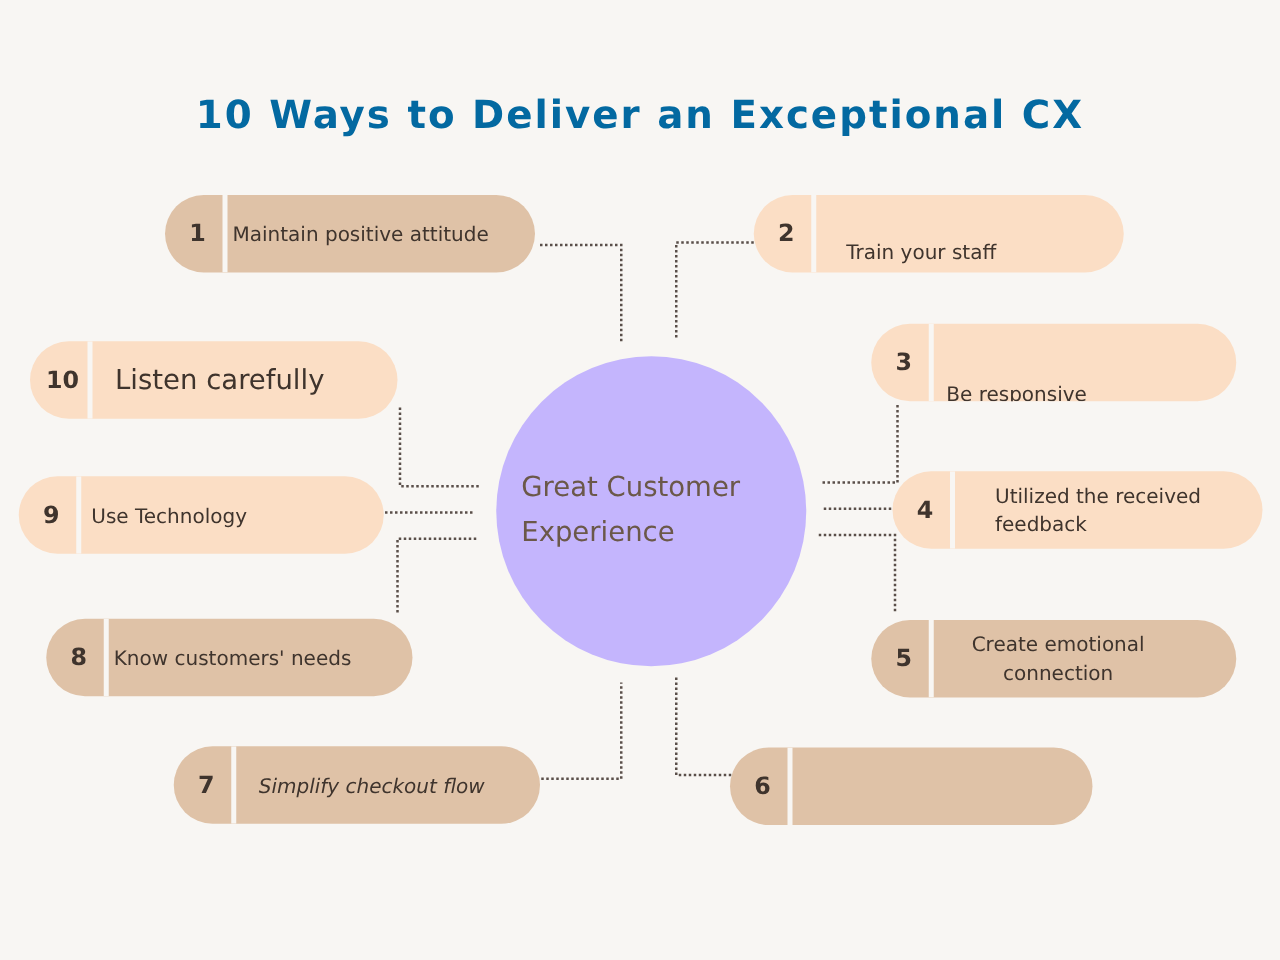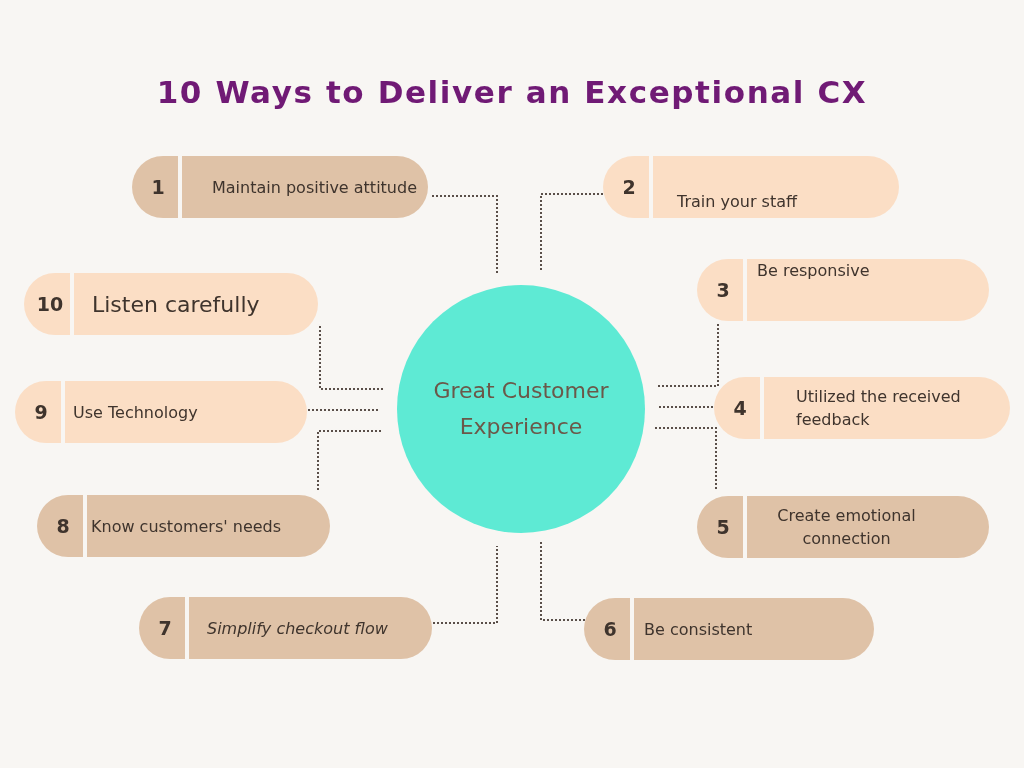--- a/index.html
+++ b/index.html
@@ -10,30 +10,29 @@
     font-family: "DejaVu Sans", "Liberation Sans", sans-serif;
     color: #3f342d;
   }
   .title {
     position: absolute;
     left: 0; top: 74px; width: 1024px;
     text-align: center;
     font-size: 31px;
     font-weight: bold;
     letter-spacing: 1.6px;
-    color: #701a75;
+    color: #0369a1;
   }
   .hub {
     position: absolute;
     left: 397px; top: 285px;
     width: 248px; height: 248px;
     border-radius: 50%;
-    background: #5eead4;
+    background: #c4b5fd;
     display: flex; align-items: center; justify-content: center;
-    text-align: center;
     font-size: 22px;
     line-height: 36px;
     color: #6b5849;
     padding: 0 20px;
   }
   .pill {
     position: absolute;
     height: 62px;
     border-radius: 31px;
     display: flex;
@@ -90,21 +89,21 @@
     <polyline points="585,620 541,620 541,542"></polyline>
   </g>
 </svg>
 
 <div class="hub">
   <span>Great Customer Experience</span>
 </div>
 
 <div class="pill dark" style="left:132px; top:156px; width:296px;">
   <div class="num">1</div>
-  <div class="label" style="padding-left:4px;margin-left:26px;">Maintain positive attitude</div>
+  <div class="label" style="padding-left:4px;">Maintain positive attitude</div>
 </div>
 
 <div class="pill light" style="left:603px; top:156px; width:296px;">
   <div class="num">2</div>
   <div class="label" style="padding-left:24px;margin-top:28px;">Train your staff</div>
 </div>
 
 <div class="pill light" style="left:24px; top:273px; width:294px;">
   <div class="num">10</div>
   <div class="label" style="padding-left:18px; font-size:22px;">Listen carefully</div>
@@ -120,29 +119,28 @@
   <div class="label" style="padding-left:4px;">Know customers' needs</div>
 </div>
 
 <div class="pill dark" style="left:139px; top:597px; width:293px;">
   <div class="num">7</div>
   <div class="label" style="padding-left:18px;font-style:italic;">Simplify checkout flow</div>
 </div>
 
 <div class="pill light" style="left:697px; top:259px; width:292px;">
   <div class="num">3</div>
-  <div class="label" style="padding-left:10px; align-items:flex-start; ">Be responsive</div>
+  <div class="label" style="padding-left:10px; align-items:flex-start; padding-top:16px;margin-top:29px;">Be responsive</div>
 </div>
 
 <div class="pill light" style="left:714px; top:377px; width:296px;">
   <div class="num">4</div>
   <div class="label" style="padding-left:32px; padding-right:30px;">Utilized the received feedback</div>
 </div>
 
 <div class="pill dark" style="left:697px; top:496px; width:292px;">
   <div class="num">5</div>
   <div class="label" style="padding-left:17px; padding-right:60px;text-align:center;">Create emotional connection</div>
 </div>
 
 <div class="pill dark" style="left:584px; top:598px; width:290px;">
   <div class="num">6</div>
-  <div class="label" style="padding-left:10px;">Be consistent</div>
 </div>
 
 </body></html>

